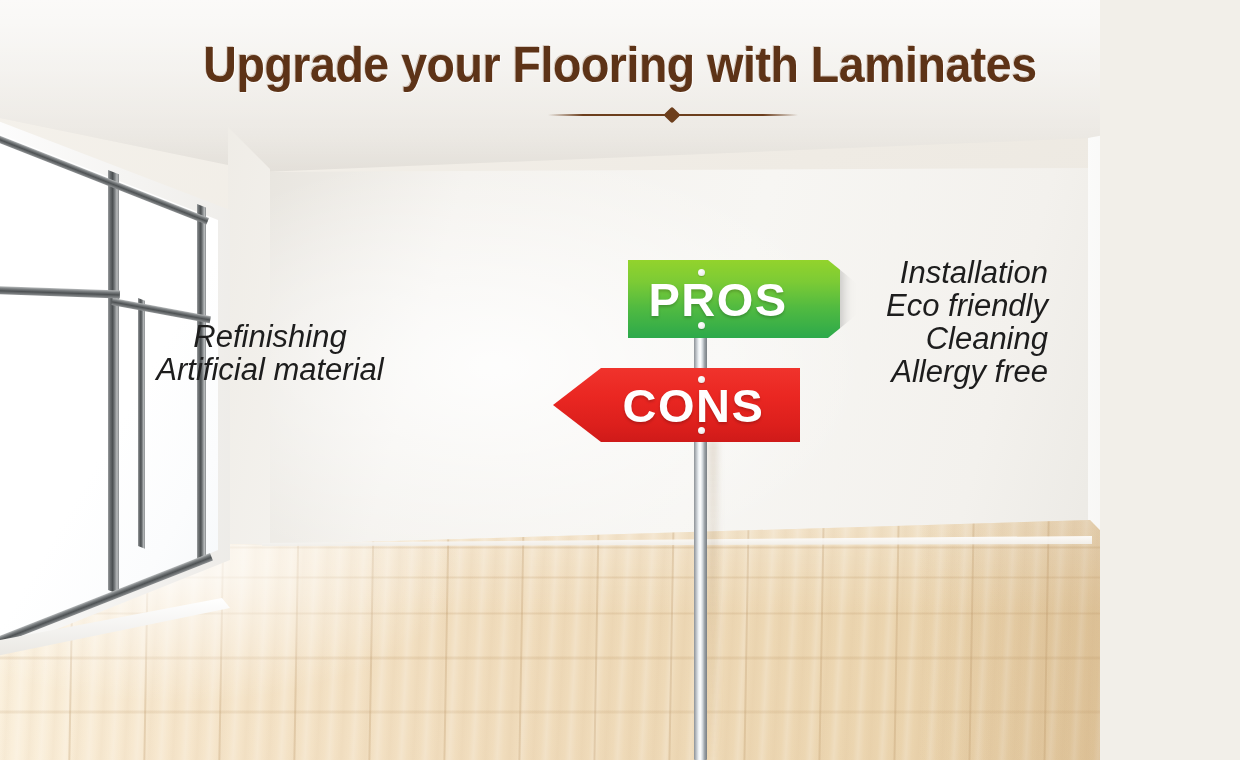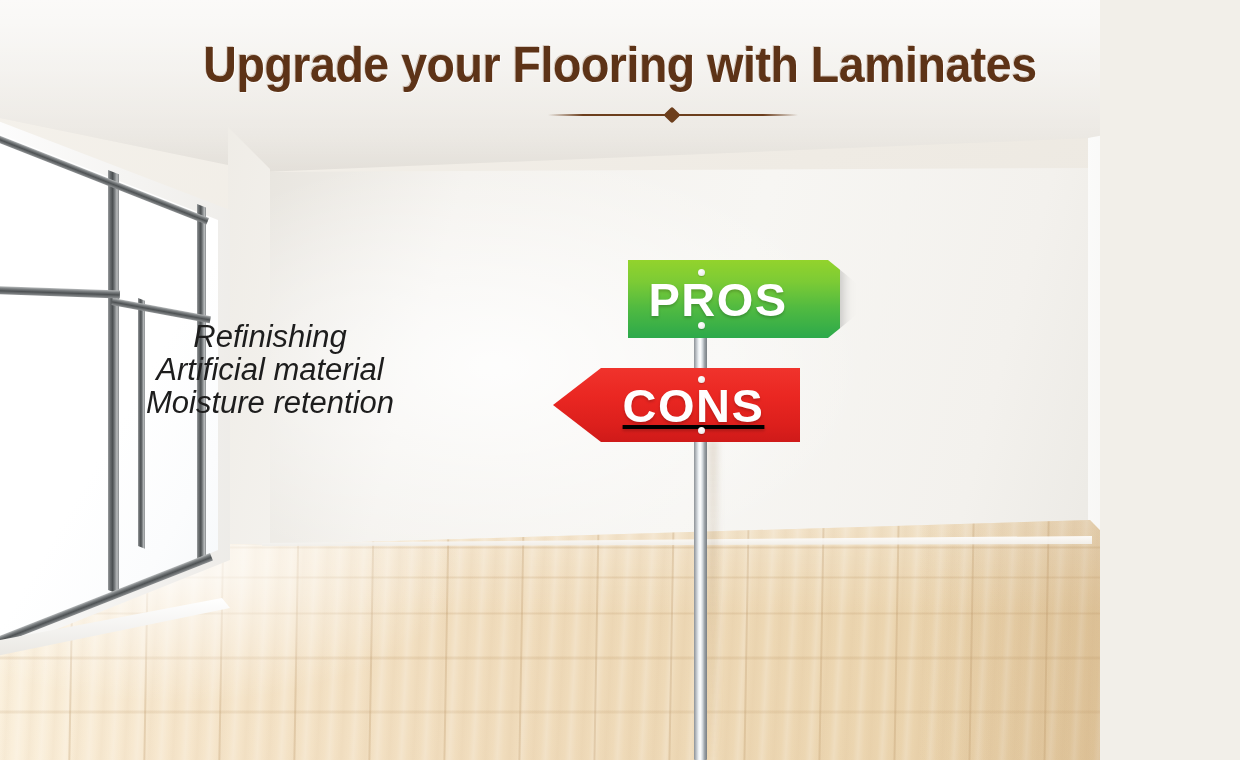--- a/index.html
+++ b/index.html
@@ -195,21 +195,20 @@
     filter:drop-shadow(3px 5px 6px rgba(60,60,60,.28));
   }
   .sign-pros .sign-body {
     background:linear-gradient(180deg,#93d32c 0%,#7ccb35 28%,#50ba41 62%,#2ca94b 100%);
     clip-path:polygon(0 0, 200px 0, 248px 50%, 200px 100%, 0 100%);
     margin-left:36px;
   }
   .sign-cons .sign-body {
     background:linear-gradient(180deg,#f0332c 0%,#ea2722 38%,#dc1f1c 78%,#cf1a19 100%);
     clip-path:polygon(48px 0, 247px 0, 247px 100%, 48px 100%, 0 50%);
-    text-decoration:underline;
   }
   .sign-label {
     position:relative; z-index:3;
     width:100%;
     font-weight:bold;
     font-size:47px;
     color:#ffffff;
     letter-spacing:1.5px;
     text-shadow:0 2px 3px rgba(0,0,0,.20);
   }
@@ -293,17 +292,22 @@
     <div class="sign-body">
       <div class="sign-label">CONS</div>
     </div>
     <div class="screw" style="left:145px; top:8px;"></div>
     <div class="screw" style="left:145px; top:59px;"></div>
   </div>
 
   <div class="list list-cons">
     <div>Refinishing</div>
     <div>Artificial material</div>
-    <div>Moisture retention</div>
-  </div>
-
+  </div>
+
+  <div class="list list-pros">
+    <div>Installation</div>
+    <div>Eco friendly</div>
+    <div>Cleaning</div>
+    <div>Allergy free</div>
+  </div>
 
 </div>
 
 </body></html>

